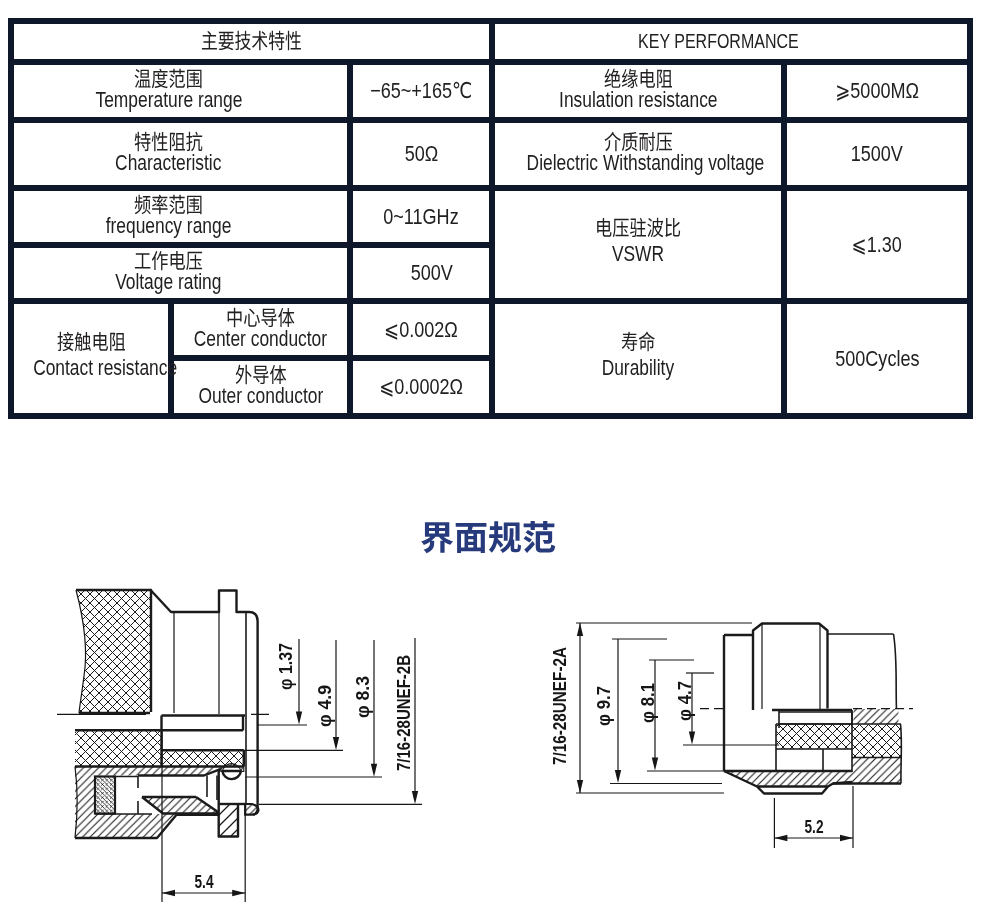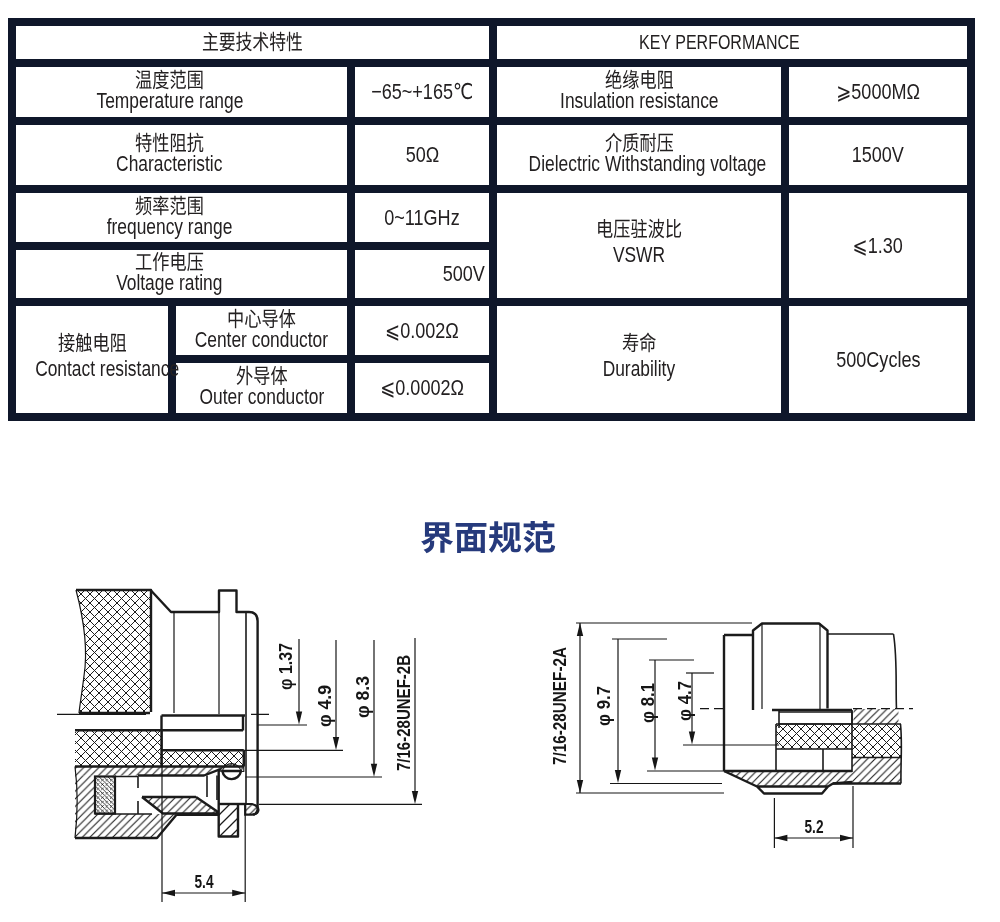--- a/index.html
+++ b/index.html
@@ -10,33 +10,33 @@
     color:#232021;
     -webkit-font-smoothing:antialiased;
   }
   
   .spec-table{
     position:absolute;left:8px;top:18px;
     border-collapse:collapse;table-layout:fixed;
     width:959px;
   }
   .spec-table td,.spec-table th{
-    border:8px solid #0f172a;
+    border:6px solid #0f172a;
     padding:0;margin:0;vertical-align:middle;text-align:center;
     font-weight:normal;
   }
   .spec-table td.pad-r{padding-right:24px;}
   .zh-line{display:block;line-height:23px;height:23px;position:relative;top:-2px;}
   .zh-line svg{vertical-align:middle;fill:currentColor;}
   .en-line{display:block;line-height:23px;font-size:22px;white-space:nowrap;position:relative;top:-3px;text-decoration:underline;}
   td.merged .zh-line{top:-7px;}
   .en-inner{display:inline-block;transform:scaleX(0.79);transform-origin:50% 50%;}
   .val{font-size:22px;white-space:nowrap;text-decoration:underline;}
   .val-inner{display:inline-block;transform:scaleX(0.82);transform-origin:50% 50%;}
-  .spec-table td.val-left{text-align:right;padding-left:21px;}
+  .spec-table td.val-left{text-align:center;padding-left:21px;}
   .hdr-en{font-size:20px;padding-right:26px !important;}
   .hdr-en .en-inner{transform:scaleX(0.80);}
   
   .section-title{position:absolute;left:420px;top:520px;width:136px;height:34px;}
   
   .drawing{position:absolute;}
   .drawing text{
     font-family:"Liberation Sans","DejaVu Sans",sans-serif;
     font-size:19px;font-weight:bold;fill:#161616;
   }

